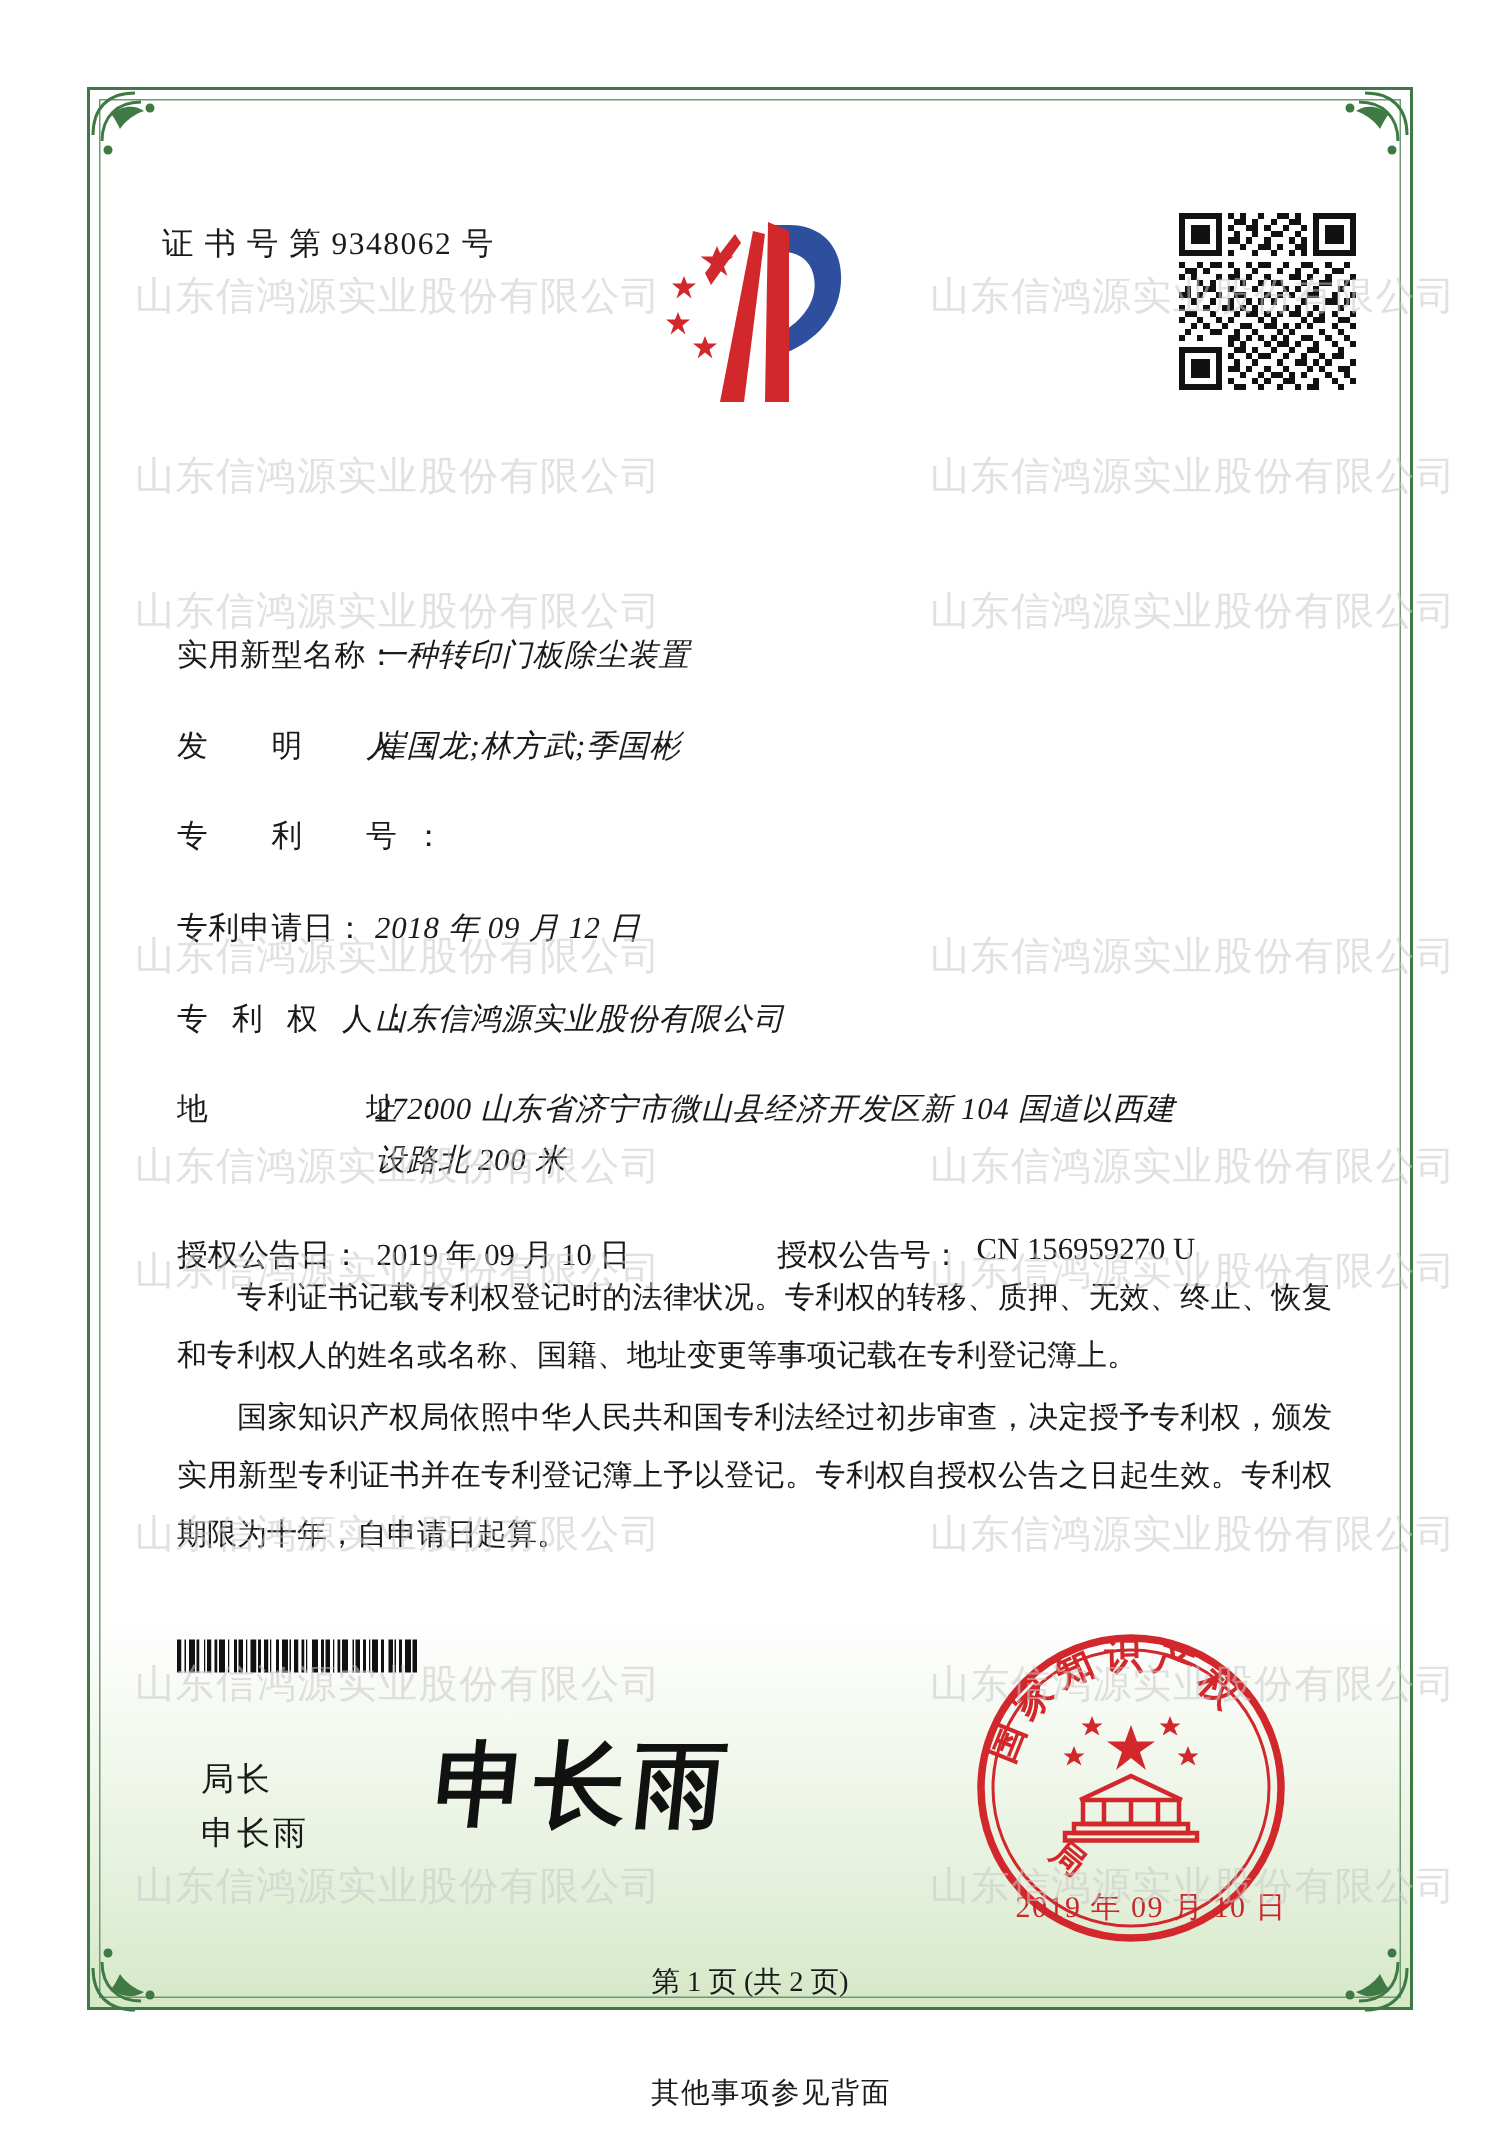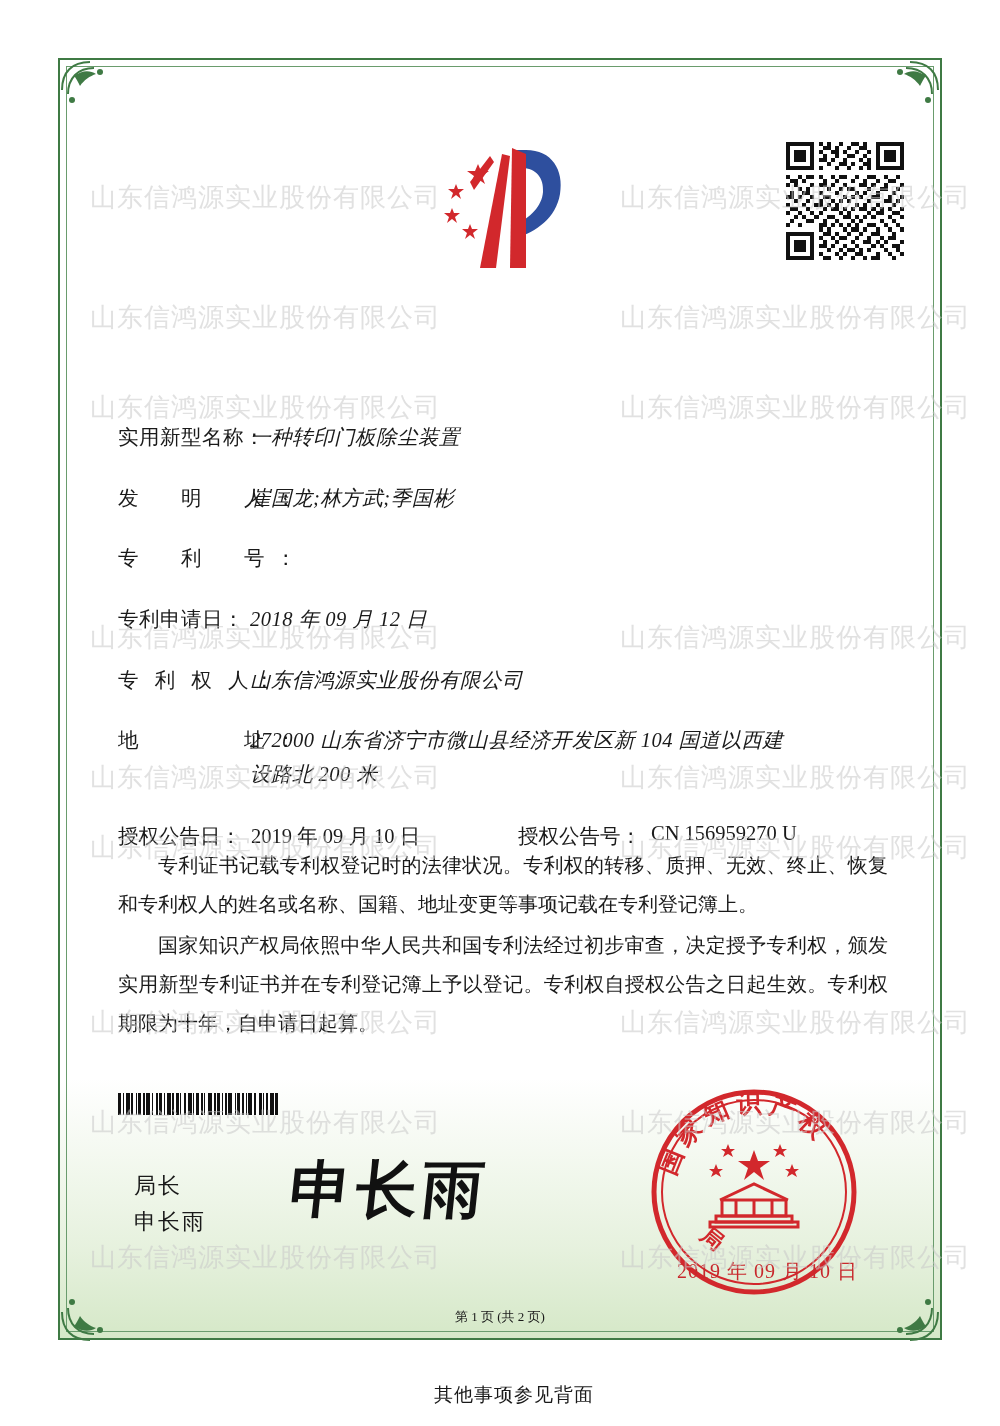--- a/index.html
+++ b/index.html
@@ -192,21 +192,21 @@
     color: #c8282c;
     letter-spacing: 1px;
   }
 
   
   .page-no {
     position: absolute;
     left: 0; top: 1308px;
     width: 1000px;
     text-align: center;
-    font-size: 13px;
+    font-size: 19px;
   }
   .bottom-note {
     position: absolute;
     left: 0; top: 1382px;
     width: 1000px;
     text-align: center;
     font-size: 19px;
     letter-spacing: 1px;
     margin-left: 14px;
   }
@@ -249,20 +249,21 @@
   <div class="corner c-br">
     <svg viewBox="0 0 74 74" fill="none" stroke="#3f7a44" stroke-width="2">
       <path d="M2 30 C2 12 12 2 30 2"></path>
       <path d="M8 34 C8 18 18 8 34 8"></path>
       <path d="M14 16 C22 10 30 10 36 14 C30 16 24 20 20 26 C18 22 16 18 14 16 Z" fill="#3f7a44" stroke="none"></path>
       <circle cx="40" cy="12" r="3" fill="#3f7a44" stroke="none"></circle>
       <circle cx="12" cy="40" r="3" fill="#3f7a44" stroke="none"></circle>
     </svg>
   </div>
 
+  <div class="cert-no">证 书 号 第 9348062 号</div>
 
   <div class="logo">
     <svg viewBox="0 0 140 140">
       <path d="M84 12 L96 12 C122 12 134 32 130 56 C126 80 106 94 86 100 L86 86 C100 80 112 68 113 54 C114 40 106 30 92 30 L84 30 Z" fill="#2e4f9e"></path>
       <path d="M82 10 L96 16 L96 130 L80 130 Z" fill="#d2282c"></path>
       <path d="M80 18 L66 130 L50 130 L72 16 Z" fill="#d2282c"></path>
       <path d="M64 24 L44 52 L40 44 L60 18 Z" fill="#d2282c"></path>
       <g fill="#d2282c">
         <polygon points="48,26 51,33 59,33 52,38 55,46 48,41 41,46 44,38 37,33 45,33"></polygon>
         <polygon points="26,46 28,51 34,51 29,55 31,61 26,57 21,61 23,55 18,51 24,51"></polygon>

